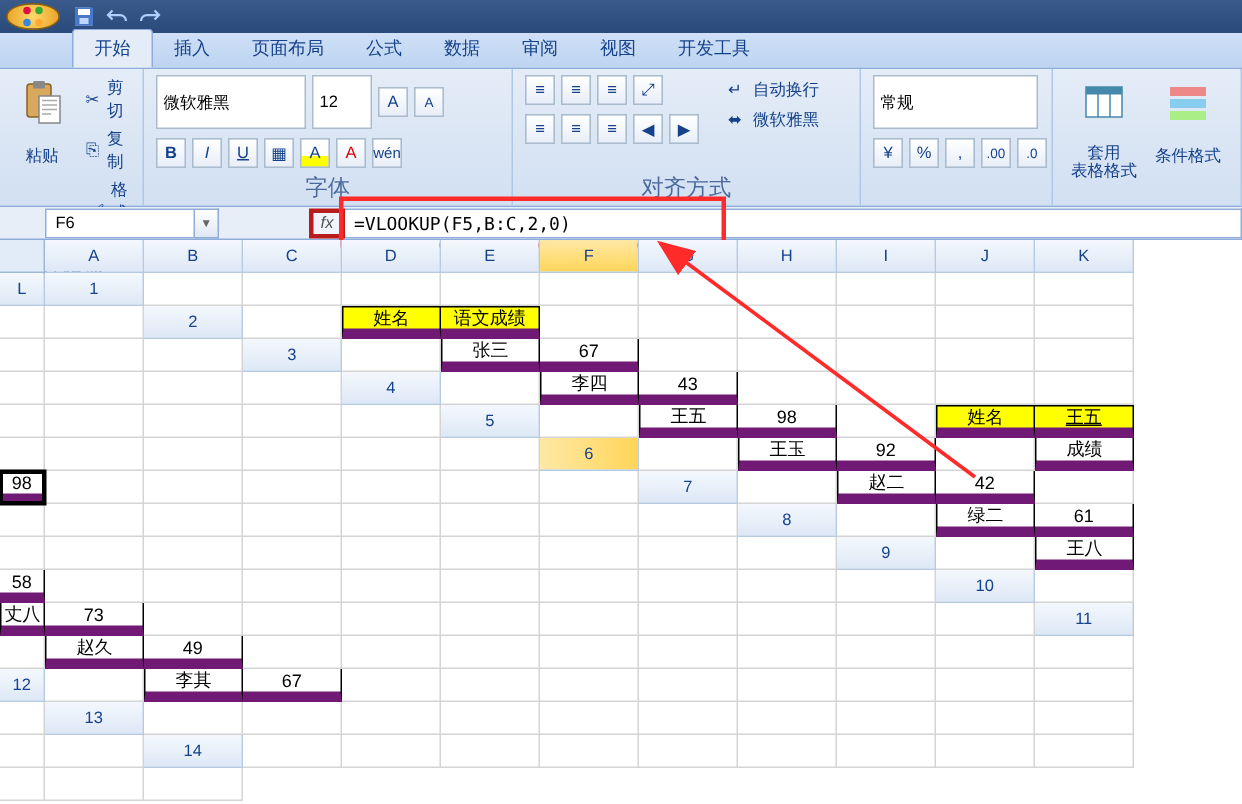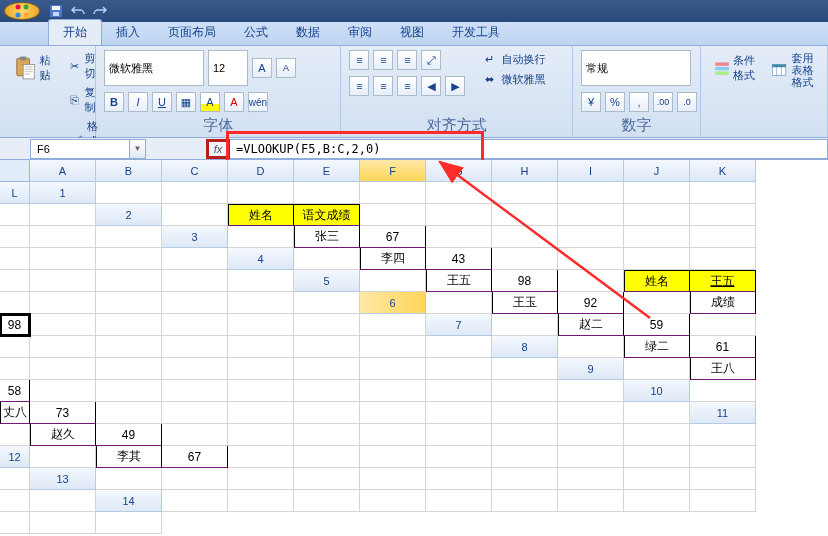--- a/index.html
+++ b/index.html
@@ -16,21 +16,21 @@
     .ribbon-tabs { height: 24px; background: linear-gradient(to bottom, #cfe0f7, #bdd4f0); display: flex; align-items: flex-end; padding-left: 48px; border-bottom: 1px solid #8eadda; }
     .ribbon-tab { padding: 4px 14px; font-size: 12px; color: #15428b; cursor: pointer; }
     .ribbon-tab.active { background: #e4ecf7; border: 1px solid #8eadda; border-bottom: none; border-radius: 3px 3px 0 0; margin-top: 21px; }
     
     
     .ribbon { height: 92px; background: linear-gradient(to bottom, #e4ecf7, #d2e0f2); display: flex; border-bottom: 1px solid #8eadda; }
     .ribbon-group { border-right: 1px solid #b0c8e8; padding: 4px 8px 2px; display: flex; flex-direction: column; justify-content: space-between; }
     .group-label { text-align: center; font-size: 15px; color: #4c6a9e; padding-top: 2px; }
     .group-body { flex: 1; display: flex; align-items: flex-start; gap: 4px; }
     
-    .big-btn { display: flex; flex-direction: row; align-items: center; padding: 2px 4px; gap: 2px; cursor: pointer; justify-content: space-between; }
+    .big-btn { display: flex; flex-direction: column; align-items: center; padding: 2px 4px; gap: 12px; cursor: pointer; justify-content: space-between; }
     .big-btn-icon { width: 32px; height: 32px; display: flex; align-items: center; justify-content: center; }
     .big-btn-label { font-size: 11px; color: #15428b; }
     
     .small-btns { display: flex; flex-direction: column; gap: 2px; }
     .small-btn { display: flex; align-items: center; gap: 4px; padding: 1px 4px; font-size: 11px; color: #15428b; cursor: pointer; }
     .small-btn .icon { width: 16px; height: 16px; display: flex; align-items: center; justify-content: center; }
     
     .font-row { display: flex; gap: 4px; align-items: center; }
     .font-select { height: 36px; border: 1px solid #abc; background: #fff; font-size: 11px; padding: 0 4px; }
     .font-name { width: 100px; }
@@ -54,21 +54,21 @@
     
     .grid-area { position: relative; height: 376px; overflow: hidden; }
     .grid { display: grid; grid-template-columns: 30px repeat(11, 66px); grid-auto-rows: 22px; }
     .col-header, .row-header { background: linear-gradient(#f4f8fd,#dde8f6); border-right: 1px solid #b6cae4; border-bottom: 1px solid #b6cae4; display: flex; align-items: center; justify-content: center; font-size: 11px; color: #15428b; }
     .row-header.sel { background: linear-gradient(90deg,#ffe8a6,#ffd659); }
     .col-header.sel { background: linear-gradient(#ffe8a6,#ffd659); }
     .corner { background: #e2ecf8; border-right: 1px solid #9eb6d8; border-bottom: 1px solid #9eb6d8; }
     .cell { border-right: 1px solid #d4d4d4; border-bottom: 1px solid #d4d4d4; font-size: 12px; padding: 0 2px; display: flex; align-items: center; position: relative; }
     .cell.c { justify-content: center; }
     .tbl-r { border-right: 1px solid #000; }
-    .tbl-b { border-bottom: 1px solid #701a75; }
+    .tbl-b { border-bottom: 7px solid #701a75; }
     .tbl-t { border-top: 1px solid #000; }
     .tbl-l { border-left: 1px solid #000; }
     .yellow { background: #ffff00; }
     .active-cell { outline: 3px solid #000; outline-offset: -2px; z-index: 2; }
     .annotation { position: absolute; color: #ff0000; font-size: 14px; font-family: SimSun, serif; }
     .arrow-overlay { position: absolute; pointer-events: none; }
     .underline-txt { text-decoration: underline; }
   </style>
 </head>
 <body>
@@ -204,46 +204,45 @@
     <div class="group-body align-group-body">
       <input class="font-select" style="width: 110px;" value="常规">
       <div class="font-row">
         <div class="btn-sq">¥</div>
         <div class="btn-sq">%</div>
         <div class="btn-sq">,</div>
         <div class="btn-sq" style="font-size:9px">.00</div>
         <div class="btn-sq" style="font-size:9px">.0</div>
       </div>
     </div>
-    <div class="group-label">数字</div>
   </div>
 
   <div class="ribbon-group" style="flex:1">
     <div class="group-body">
-      <div class="big-btn">
-        <div class="big-btn-icon">
-            <svg viewBox="0 0 32 32">
-              <rect x="4" y="6" width="24" height="6" fill="#e88"></rect>
-              <rect x="4" y="14" width="24" height="6" fill="#8ce"></rect>
-              <rect x="4" y="22" width="24" height="6" fill="#ae8"></rect>
-            </svg>
-          </div>
-        <div class="big-btn-label">条件格式</div>
-      </div>
       <div class="big-btn">
         <div class="big-btn-icon">
             <svg viewBox="0 0 32 32">
               <rect x="4" y="6" width="24" height="20" fill="#fff" stroke="#48a"></rect>
               <rect x="4" y="6" width="24" height="5" fill="#48a"></rect>
               <line x1="12" y1="6" x2="12" y2="26" stroke="#48a"></line>
               <line x1="20" y1="6" x2="20" y2="26" stroke="#48a"></line>
             </svg>
           </div>
         <div class="big-btn-label" style="white-space:pre-line;text-align:center;line-height:1.1">套用
 表格格式</div>
+      </div>
+      <div class="big-btn">
+        <div class="big-btn-icon">
+            <svg viewBox="0 0 32 32">
+              <rect x="4" y="6" width="24" height="6" fill="#e88"></rect>
+              <rect x="4" y="14" width="24" height="6" fill="#8ce"></rect>
+              <rect x="4" y="22" width="24" height="6" fill="#ae8"></rect>
+            </svg>
+          </div>
+        <div class="big-btn-label">条件格式</div>
       </div>
     </div>
     <div class="group-label"></div>
   </div>
 </div>
 
 <div class="formula-bar">
   <div class="name-box">F6</div>
   <div class="name-box-dd">▼</div>
   <div class="fx-btn">fx</div>
@@ -340,21 +339,21 @@
       <div class="cell c tbl-r tbl-b active-cell">98</div>
       <div class="cell"></div>
       <div class="cell"></div>
       <div class="cell"></div>
       <div class="cell"></div>
       <div class="cell"></div>
       <div class="cell"></div>
       <div class="row-header">7</div>
       <div class="cell"></div>
       <div class="cell c tbl-l tbl-r tbl-b">赵二</div>
-      <div class="cell c tbl-r tbl-b">59</div>
+      <div class="cell c tbl-r tbl-b">42</div>
       <div class="cell"></div>
       <div class="cell"></div>
       <div class="cell"></div>
       <div class="cell"></div>
       <div class="cell"></div>
       <div class="cell"></div>
       <div class="cell"></div>
       <div class="cell"></div>
       <div class="cell"></div>
       <div class="row-header">8</div>

